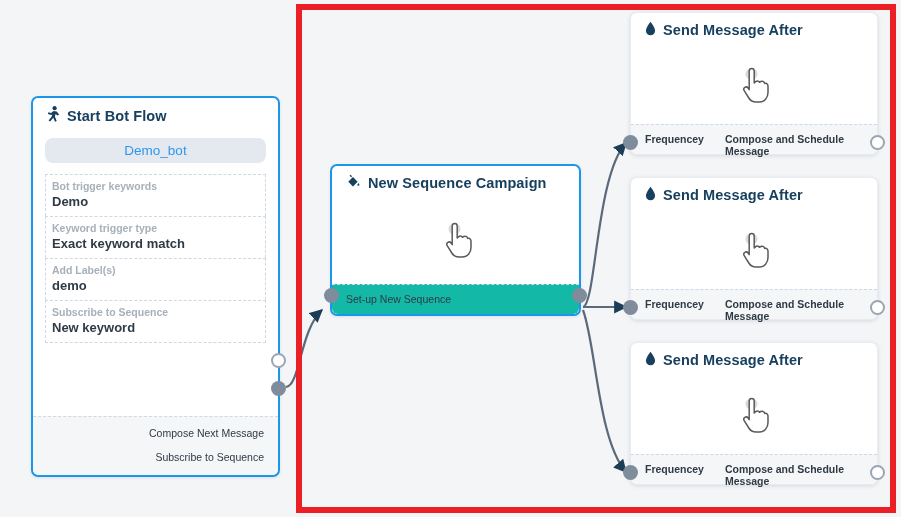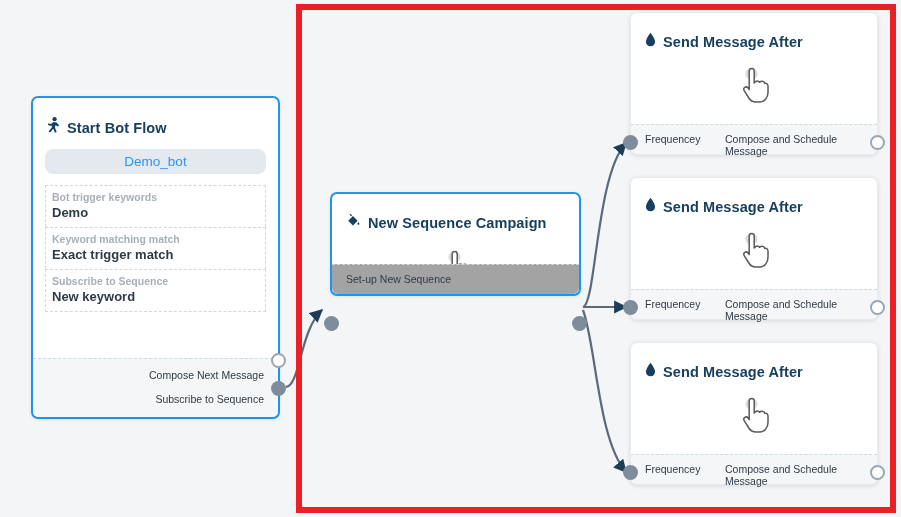--- a/index.html
+++ b/index.html
@@ -35,22 +35,22 @@
   }
   .node.blue{
     border:2px solid #1c96e8;
     box-shadow:0 1px 3px rgba(16,40,70,.10);
   }
   .node.plain{
     border:1px solid #e9ecef;
     box-shadow:0 1px 4px rgba(16,40,70,.13);
   }
   .node-title{
-    display:flex;align-items:flex-end;gap:7px;
-    padding:19px 0 0 14px;
+    display:flex;align-items:center;gap:7px;
+    padding:8px 0 0 14px;
     font-size:14.5px;font-weight:bold;color:#17405f;
     letter-spacing:.1px;
   }
   .node-title .ttxt{white-space:nowrap;}
 
   
   .bot-pill{
     margin:13px 12px 0 12px;
     height:25px;line-height:25px;
     background:#e3e9ef;border-radius:8px;
@@ -100,29 +100,29 @@
     width:46px;height:46px;
     display:flex;align-items:center;justify-content:center;
   }
   .hand-box svg{display:block;}
 
   
   .rc-labels{
     position:absolute;left:0;right:0;bottom:0;height:29px;
     background:#f4f6f8;border-top:1px dashed #cfd9e3;
     border-radius:0 0 6px 6px;
-    font-size:10.5px;color:#2f3a45;
+    font-size:10.5px;color:#2f3a45;font-weight:bold;
   }
   .rc-labels .l1{position:absolute;left:14px;top:8px;}
   .rc-labels .l2{position:absolute;left:94px;top:8px;}
 
   
   .seq-labels{
     position:absolute;left:0;right:0;bottom:0;height:29px;
-    background:#a3a3a3;border-top:1px dashed #cfd9e3;
+    background:#14b8a6;border-top:1px dashed #cfd9e3;
     border-radius:0 0 6px 6px;
     font-size:10.5px;color:#2f3a45;
   }
   .seq-labels .s1{position:absolute;left:14px;top:8px;}
   .seq-labels .s2{position:absolute;left:114px;top:8px;}
 </style>
 </head>
 <body>
 
 <div id="canvas">
@@ -136,63 +136,67 @@
 
     <path d="M 286 387 C 300 386 300 330 322 310" fill="none" stroke="#5a6a7a" stroke-width="2.2" marker-end="url(#arrow)"></path>
 
     <path d="M 583 307 C 596 305 596 175 626 143" fill="none" stroke="#5a6a7a" stroke-width="2.2" marker-end="url(#arrow)"></path>
 
     <path d="M 583 307 L 626 307" fill="none" stroke="#5a6a7a" stroke-width="2.2" marker-end="url(#arrow)"></path>
 
     <path d="M 583 310 C 596 345 598 440 626 472" fill="none" stroke="#5a6a7a" stroke-width="2.2" marker-end="url(#arrow)"></path>
   </svg>
 
-  <div class="node blue" style="left:31px;top:96px;width:249px;height:323px;">
+  <div class="node blue" style="left:31px;top:96px;width:249px;height:381px;">
 
     <div class="node-title">
       <span style="display:inline-block;">
         <svg width="13" height="16" viewBox="0 0 13 16">
           <circle cx="7.6" cy="2.2" r="2.1" fill="#17405f"></circle>
           <path d="M6.6 4.9 L4.0 7.0 L1.4 6.3 L0.9 8.0 L4.3 9.0 L5.3 8.2 L4.6 10.8 L1.6 14.6 L3.1 15.6 L6.3 11.8 L8.0 15.7 L9.7 15.0 L7.9 10.4 L8.6 7.9 L10.6 9.5 L12.2 8.4 L9.6 5.6 Z" fill="#17405f"></path>
         </svg>
       </span>
       <span class="ttxt">Start Bot Flow</span>
     </div>
 
     <div class="bot-pill">Demo_bot</div>
 
     <div class="fields">
       <div class="field">
         <div class="flabel">Bot trigger keywords</div>
         <div class="fvalue">Demo</div>
       </div>
       <div class="field">
-        <div class="flabel">Keyword matching match</div>
-        <div class="fvalue">Exact trigger match</div>
+        <div class="flabel">Keyword trigger type</div>
+        <div class="fvalue">Exact keyword match</div>
+      </div>
+      <div class="field">
+        <div class="flabel">Add Label(s)</div>
+        <div class="fvalue">demo</div>
       </div>
       <div class="field">
         <div class="flabel">Subscribe to Sequence</div>
         <div class="fvalue">New keyword</div>
       </div>
     </div>
 
     <div class="node-footer" style="height:58px;">
       <div class="port-row right" style="margin-top:4px;text-align:right;">
         <span>Compose Next Message</span>
       </div>
       <div class="port-row right">
         <span>Subscribe to Sequence</span>
       </div>
     </div>
 
     <div class="port hollow" style="right:-8px;top:255px;"></div>
     <div class="port filled" style="right:-8px;top:283px;"></div>
   </div>
 
-  <div class="node blue" style="left:330px;top:192px;width:251px;height:104px;">
+  <div class="node blue" style="left:330px;top:164px;width:251px;height:152px;">
 
     <div class="node-title">
       <span style="display:inline-block;">
         <svg width="15" height="15" viewBox="0 0 16 16">
           <path d="M2.4 8.2 L7.4 3.2 L12.4 8.2 L7.4 13.2 Z" fill="#17405f"></path>
           <path d="M6.0 3.0 L4.3 1.3" stroke="#17405f" stroke-width="1.4" fill="none"></path>
           <path d="M13.2 9.6 c1.5 1.8 1.5 3.0 0 3.0 c-1.5 0 -1.5 -1.2 0 -3.0 z" fill="#17405f"></path>
         </svg>
       </span>
       <span class="ttxt">New Sequence Campaign</span>

